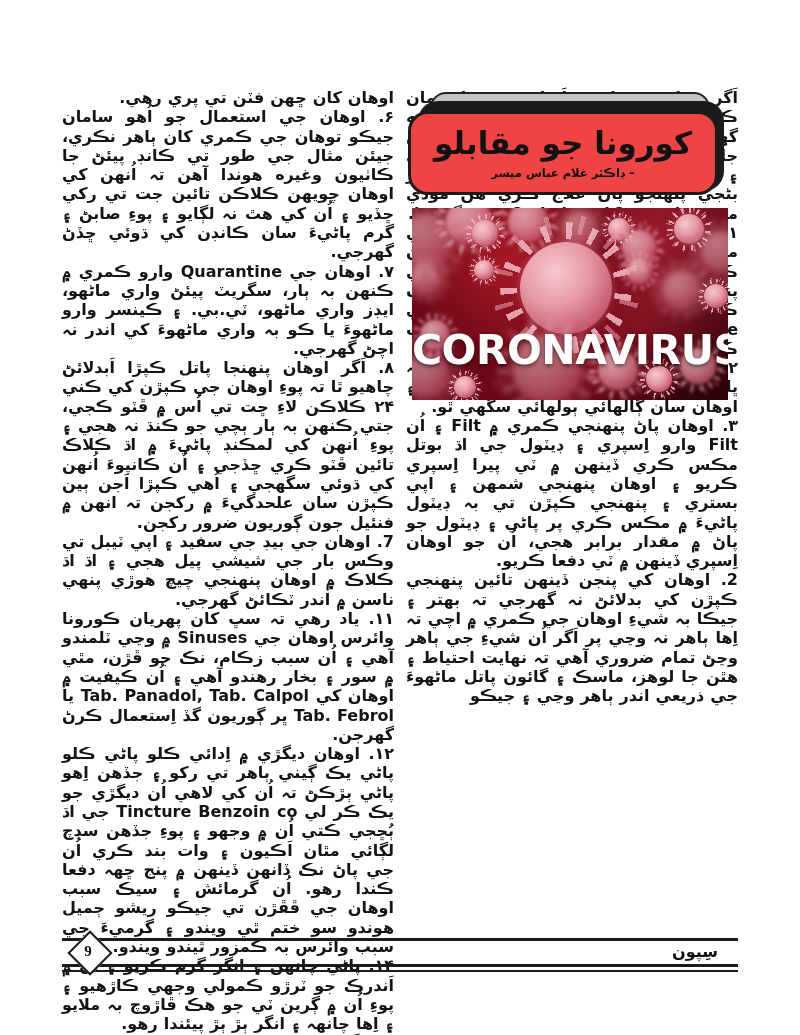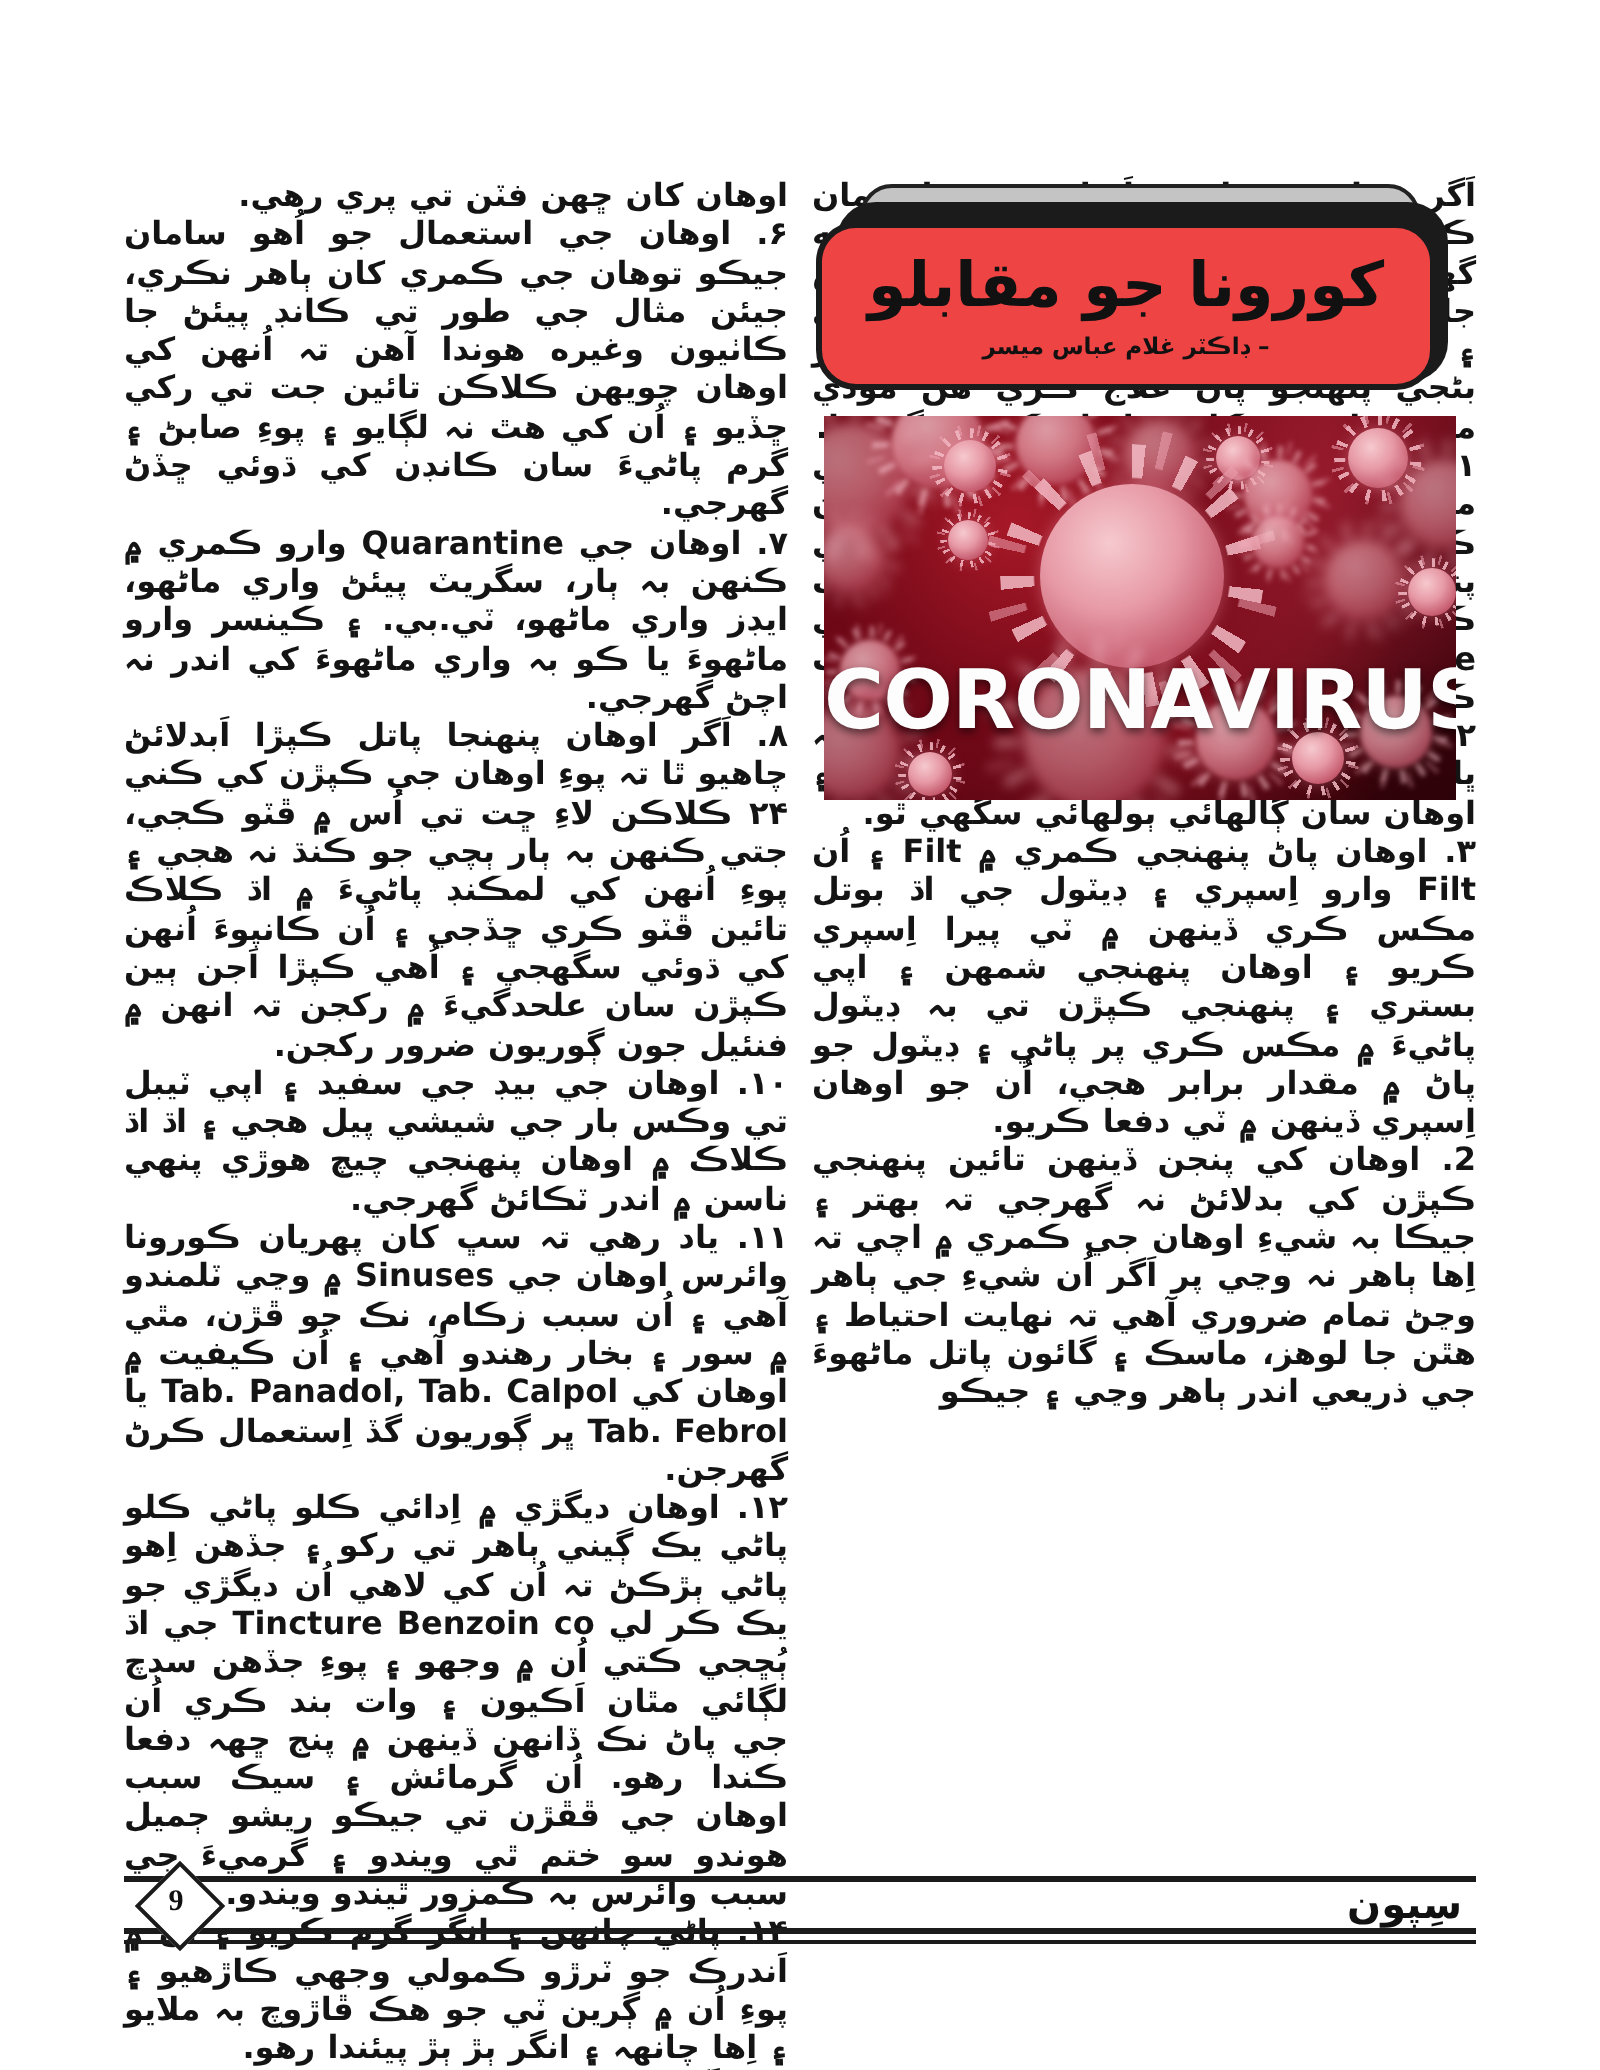--- a/index.html
+++ b/index.html
@@ -206,24 +206,24 @@
     background: #1b1b1b;
   }
   .rule-bot2 {
     position: absolute;
     left: 0; right: 0; top: 32px;
     height: 2px;
     background: #1b1b1b;
   }
   .footer-word {
     position: absolute;
-    right: 7px;
+    right: 20px;
     top: 2px;
     direction: rtl;
-    font-size: 20px;
+    font-size: 16px;
     font-weight: 700;
     color: #111;
     line-height: 24px;
     text-align: right;
   }
   .page-diamond {
     position: absolute;
     left: 6px;
     top: -7px;
     width: 40px;
@@ -264,21 +264,21 @@
       <p class="para">۲. اوهان کان اوهان جي گھر جو ڪو بہ ڀاتي ڇھن فٽن جي فاصلي تي رهي ۽ اوهان سان ڳالھائي ٻولھائي سگھي ٿو.</p>
       <p class="para">۳. اوهان پاڻ پنهنجي ڪمري ۾ Filt ۽ اُن Filt وارو اِسپري ۽ ڊيٽول جي اڌ بوتل مڪس ڪري ڏينهن ۾ ٽي پيرا اِسپري ڪريو ۽ اوهان پنهنجي شمھن ۽ اپي بستري ۽ پنهنجي ڪپڙن تي بہ ڊيٽول پاڻيءَ ۾ مڪس ڪري پر پاڻي ۽ ڊيٽول جو پاڻ ۾ مقدار برابر هجي، اُن جو اوهان اِسپري ڏينهن ۾ ٽي دفعا ڪريو.</p>
       <p class="para">2. اوهان کي پنجن ڏينهن تائين پنهنجي ڪپڙن کي بدلائڻ نہ گھرجي تہ بهتر ۽ جيڪا بہ شيءِ اوهان جي ڪمري ۾ اچي تہ اِها ٻاهر نہ وڃي پر اَگر اُن شيءِ جي ٻاهر وڃڻ تمام ضروري آهي تہ نهايت احتياط ۽ ھٿن جا لوھز، ماسڪ ۽ گائون پاتل ماڻھوءَ جي ذريعي اندر ٻاهر وڃي ۽ جيڪو</p>
     </div>
 
     <div class="col col-left">
       <p class="para frag">اوهان کان ڇھن فٽن تي پري رهي.</p>
       <p class="para">۶. اوهان جي استعمال جو اُهو سامان جيڪو توهان جي ڪمري کان ٻاهر نڪري، جيئن مثال جي طور تي ڪانڊ پيئڻ جا ڪاٺيون وغيره هوندا آهن تہ اُنهن کي اوهان چويھن ڪلاڪن تائين جت تي رکي ڇڏيو ۽ اُن کي ھٿ نہ لڳايو ۽ پوءِ صابڻ ۽ گرم پاڻيءَ سان ڪانڊن کي ڌوئي ڇڏڻ گھرجي.</p>
       <p class="para">۷. اوهان جي Quarantine وارو ڪمري ۾ ڪنهن بہ ٻار، سگريٽ پيئڻ واري ماڻھو، ايڊز واري ماڻھو، ٽي.بي. ۽ ڪينسر وارو ماڻھوءَ يا ڪو بہ واري ماڻھوءَ کي اندر نہ اچڻ گھرجي.</p>
       <p class="para">۸. اَگر اوهان پنهنجا پاتل ڪپڙا اَبدلائڻ چاهيو ٿا تہ پوءِ اوهان جي ڪپڙن کي ڪني ۲۴ ڪلاڪن لاءِ ڇت تي اُس ۾ ڦٽو ڪجي، جتي ڪنهن بہ ٻار ٻچي جو ڪنڌ نہ هجي ۽ پوءِ اُنهن کي لمڪنڊ پاڻيءَ ۾ اڌ ڪلاڪ تائين ڦٽو ڪري ڇڏجي ۽ اُن ڪانپوءَ اُنهن کي ڌوئي سگھجي ۽ اُهي ڪپڙا اَجن ٻين ڪپڙن سان علحدگيءَ ۾ رکجن تہ انهن ۾ فنئيل جون ڳوريون ضرور رکجن.</p>
-      <p class="para">۱۰. اوهان جي بيڊ جي سفيد ۽ اپي ٽيبل تي وڪس بار جي شيشي پيل هجي ۽ اڌ اڌ ڪلاڪ ۾ اوهان پنهنجي چيچ ھوڙي پنھي ناسن ۾ اندر ٽڪائڻ گھرجي.</p>
+      <p class="para">7. اوهان جي بيڊ جي سفيد ۽ اپي ٽيبل تي وڪس بار جي شيشي پيل هجي ۽ اڌ اڌ ڪلاڪ ۾ اوهان پنهنجي چيچ ھوڙي پنھي ناسن ۾ اندر ٽڪائڻ گھرجي.</p>
       <p class="para">۱۱. ياد رهي تہ سڀ کان پهريان ڪورونا وائرس اوهان جي Sinuses ۾ وڃي ٽلمندو آهي ۽ اُن سبب زڪام، نڪ جو ڦڙن، مٿي ۾ سور ۽ بخار رهندو آهي ۽ اُن ڪيفيت ۾ اوهان کي Tab. Panadol, Tab. Calpol يا Tab. Febrol ڀر ڳوريون گڏ اِستعمال ڪرڻ گھرجن.</p>
       <p class="para">۱۲. اوهان ديگڙي ۾ اِدائي ڪلو پاڻي ڪلو پاڻي يڪ ڳيني ٻاهر تي رکو ۽ جڏهن اِهو پاڻي ٻڙڪڻ تہ اُن کي لاهي اُن ديگڙي جو يڪ ڪر لي Tincture Benzoin co جي اڌ ٻُڇجي ڪتي اُن ۾ وجھو ۽ پوءِ جڏهن سڊچ لڳائي مٿان اَڪيون ۽ وات بند ڪري اُن جي پاڻ نڪ ڏانهن ڏينهن ۾ پنج ڇھہ دفعا ڪندا رهو. اُن گرمائش ۽ سيڪ سبب اوهان جي ڦڦڙن تي جيڪو ريشو ڄميل هوندو سو ختم ٿي ويندو ۽ گرميءَ جي سبب وائرس بہ ڪمزور ٿيندو ويندو.</p>
       <p class="para">۱۴. پاڻي چانھن ۽ انگر گرم ڪريو ۽ اُن ۾ اَندرڪ جو ٽرڙو ڪمولي وجھي ڪاڙھيو ۽ پوءِ اُن ۾ ڳرين ٽي جو ھڪ ڦاڙوچ بہ ملايو ۽ اِها چانھہ ۽ انگر ٻڙ ٻڙ پيئندا رهو.</p>
       <p class="para">۱۵. اَگر توهان جو معدو خراب رهي ٿو تہ اوهان Omeprazole 40mg</p>
     </div>
   </div>
 
   <div class="title-block">
     <div class="plaque-gray"></div>
     <div class="plaque-black"></div>

